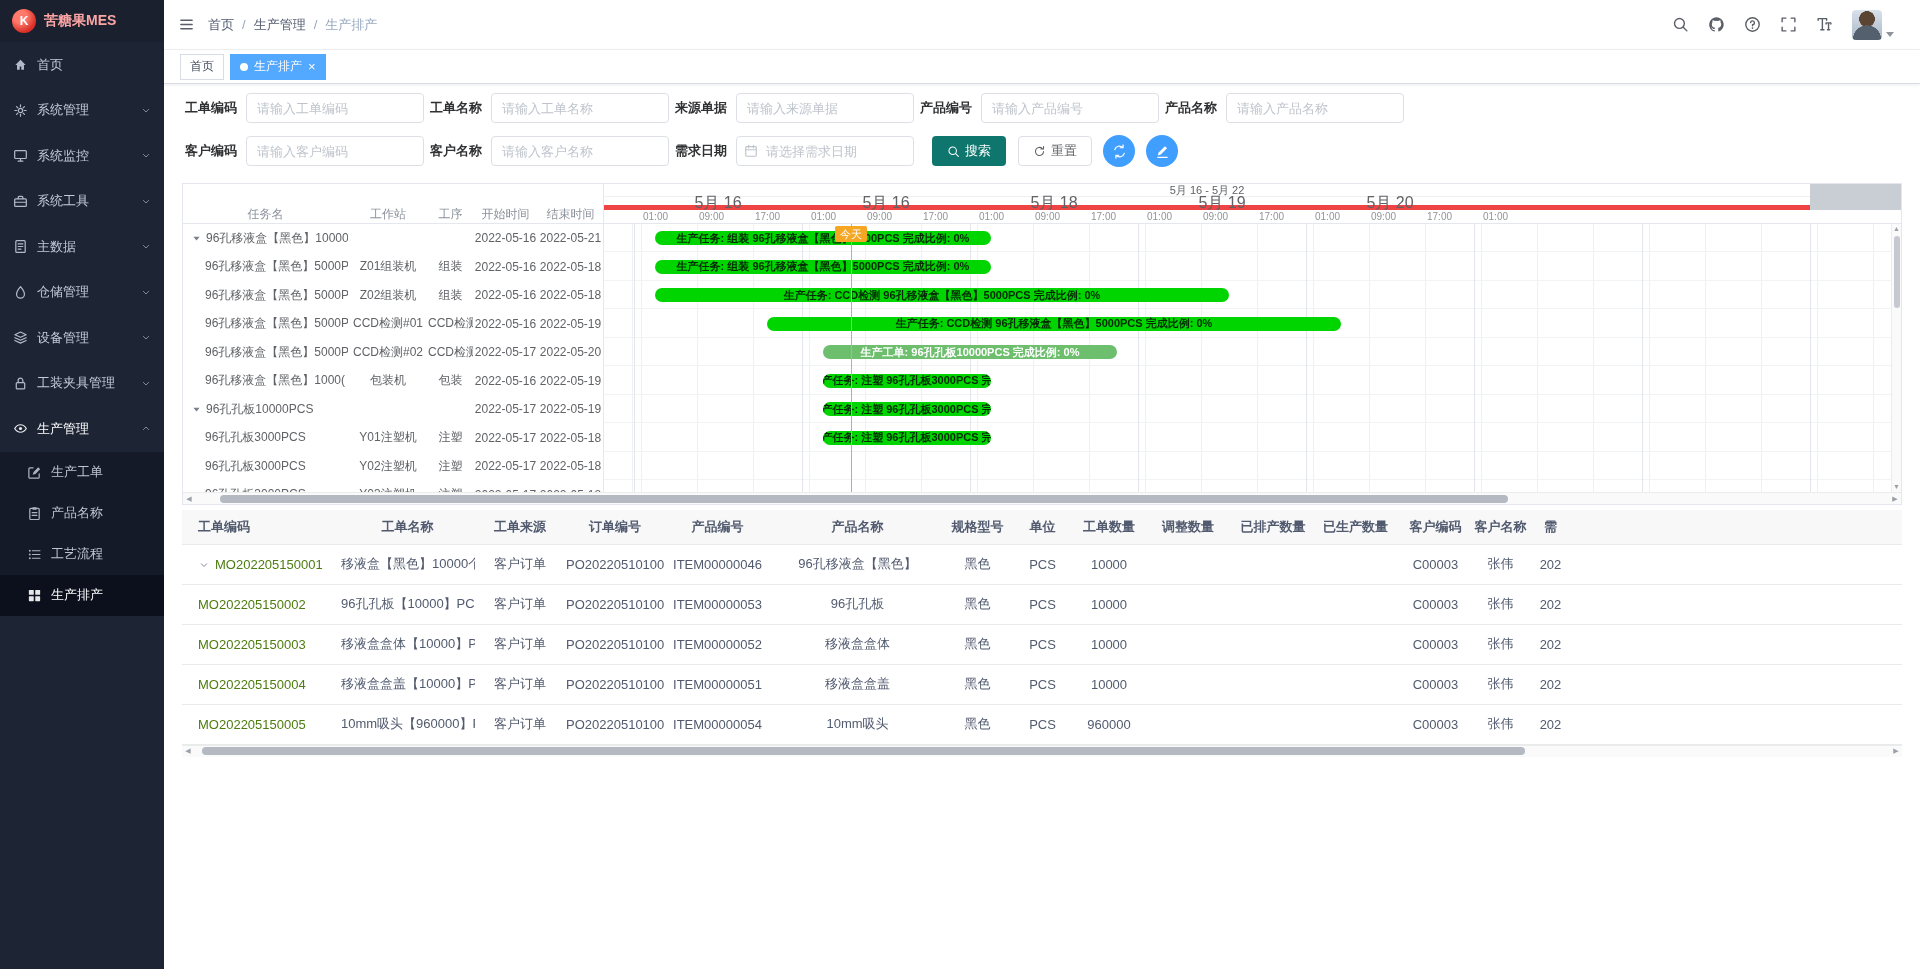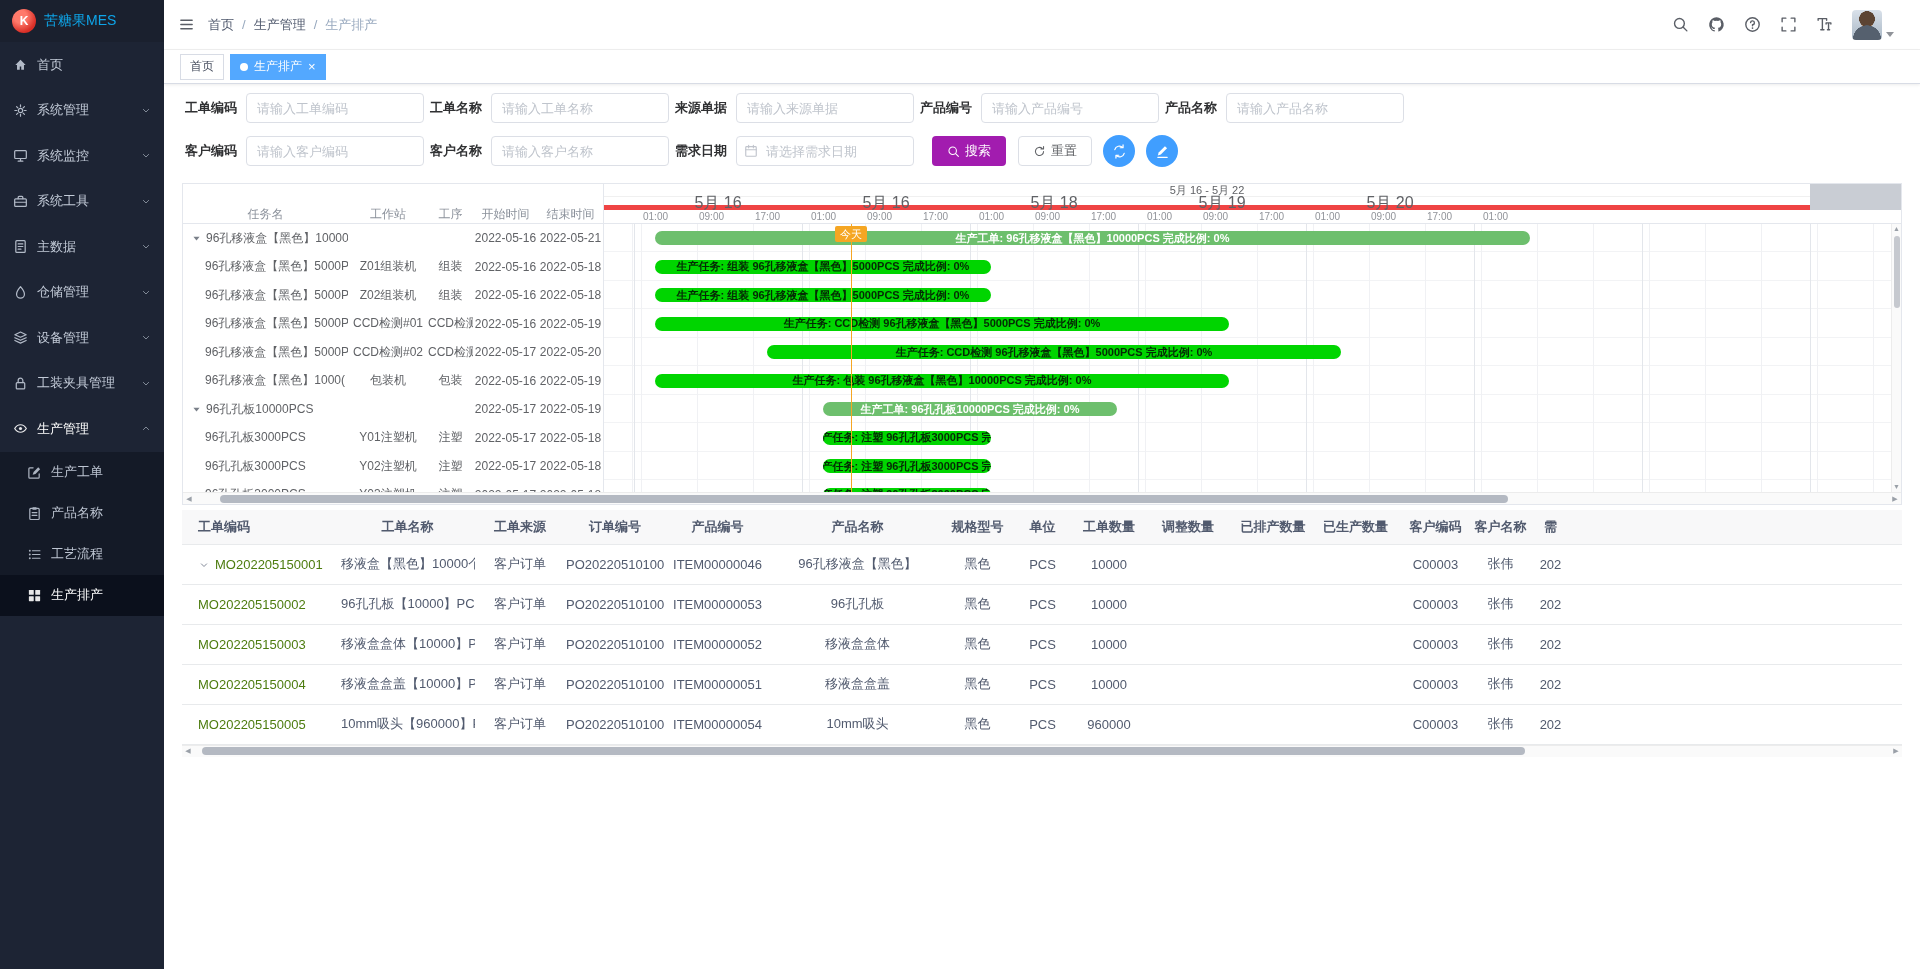--- a/index.html
+++ b/index.html
@@ -9,21 +9,21 @@
     font-family:"Liberation Sans","DejaVu Sans",sans-serif; font-size:13px; color:#515a6e;
   }
   .app { display:flex; height:100%; }
 
   
   .sidebar { width:164px; flex-shrink:0; background:#1d2434; display:flex; flex-direction:column; overflow:hidden; }
   .logo { height:42px; display:flex; align-items:center; gap:8px; padding-left:12px; background:#1a202e; }
   .logo-mark { width:24px; height:24px; border-radius:50%; flex-shrink:0;
     background:radial-gradient(circle at 35% 32%, #ff7a6b 0 28%, #d92f27 70%);
     color:#fff; font-size:12px; font-weight:bold; display:flex; align-items:center; justify-content:center; }
-  .logo-text { color:#0ea5e9; font-size:14px; font-weight:normal; white-space:nowrap; }
+  .logo-text { color:#fca5a5; font-size:14px; font-weight:bold; white-space:nowrap; }
   .menu { flex:1; overflow:hidden; }
   .m-item { height:45.5px; display:flex; align-items:center; padding:0 12px; color:#c3cbd8; font-size:13px; cursor:pointer; }
   .m-item .ic { width:16px; height:16px; margin-right:9px; display:flex; align-items:center; justify-content:center; opacity:.9; }
   .m-item .lbl { flex:1; white-space:nowrap; overflow:hidden; }
   .m-item .chev { width:12px; height:12px; margin-right:0; color:#8f98a6; }
   .m-item.expanded { color:#fff; }
   .submenu { background:#141a27; }
   .s-item { height:41px; display:flex; align-items:center; padding:0 12px 0 27px; color:#bdc5d2; font-size:13px; cursor:pointer; }
   .s-item .ic { width:15px; height:15px; margin-right:9px; display:flex; align-items:center; justify-content:center; opacity:.9; }
   .s-item.active { background:#0b101c; color:#ffffff; }
@@ -62,21 +62,21 @@
   .f-field { display:flex; align-items:center; margin-right:6px; }
   .f-label { font-size:13px; font-weight:bold; color:#303133; margin-right:9px; white-space:nowrap; }
   .f-wrap { position:relative; display:inline-flex; }
   .f-input { width:178px; height:30px; border:1px solid #dcdfe6; border-radius:4px; padding:0 10px; font-size:13px; color:#606266; outline:none; font-family:inherit; }
   .f-input::placeholder { color:#bfc4cc; }
   .f-date .f-input { padding-left:29px; }
   .cal { position:absolute; left:8px; top:50%; transform:translateY(-50%); color:#c0c4cc; display:flex; }
   .cal svg { width:14px; height:14px; }
   .btn { height:30px; border-radius:4px; font-size:13px; display:inline-flex; align-items:center; gap:5px; padding:0 14px; border:1px solid transparent; cursor:pointer; font-family:inherit; margin-left:12px; }
   .btn svg { width:13px; height:13px; }
-  .btn-primary { background:#a21caf; color:#fff; }
+  .btn-primary { background:#0f766e; color:#fff; }
   .btn-plain { background:#fff; border-color:#dcdfe6; color:#606266; }
   .btn-circle { width:32px; height:32px; border-radius:50%; background:#409eff; color:#fff; display:inline-flex; align-items:center; justify-content:center; margin-left:11px; cursor:pointer; }
   .btn-circle svg { width:15px; height:15px; }
 
   
   .gantt { margin:4px 18px 0; border:1px solid #e4e7ed; position:relative; flex-shrink:0; }
   .g-head { display:flex; height:40px; border-bottom:1px solid #e4e7ed; }
   .g-cols { width:420px; flex-shrink:0; display:flex; align-items:flex-end; }
   .g-col { font-size:12px; color:#8b919b; text-align:center; flex-shrink:0; }
   .tl-head { flex:1; position:relative; border-left:1px solid #e4e7ed; overflow:hidden; }
@@ -593,47 +593,37 @@
                 <span>96孔孔板3000PCS</span>
               </div>
               <div class="c" style="width:80px">Y03注塑机</div>
               <div class="c" style="width:45px">注塑</div>
               <div class="c" style="width:65px">2022-05-17</div>
               <div class="c" style="width:65px">2022-05-18</div>
             </div>
           </div>
         <div class="g-tl" id="gtl">
             <div class="t-row">
-              <div class="bar order" style="left:51px;width:875px">
-                <span>生产工单: 96孔移液盒【黑色】10000PCS 完成比例: 0%</span>
+              <div class="bar task" style="left:51px;width:336px">
+                <span>生产任务: 组装 96孔移液盒【黑色】5000PCS 完成比例: 0%</span>
               </div>
             </div>
             <div class="t-row">
               <div class="bar task" style="left:51px;width:336px">
                 <span>生产任务: 组装 96孔移液盒【黑色】5000PCS 完成比例: 0%</span>
               </div>
             </div>
             <div class="t-row">
-              <div class="bar task" style="left:51px;width:336px">
-                <span>生产任务: 组装 96孔移液盒【黑色】5000PCS 完成比例: 0%</span>
-              </div>
-            </div>
-            <div class="t-row">
               <div class="bar task" style="left:51px;width:574px">
                 <span>生产任务: CCD检测 96孔移液盒【黑色】5000PCS 完成比例: 0%</span>
               </div>
             </div>
             <div class="t-row">
               <div class="bar task" style="left:163px;width:574px">
                 <span>生产任务: CCD检测 96孔移液盒【黑色】5000PCS 完成比例: 0%</span>
-              </div>
-            </div>
-            <div class="t-row">
-              <div class="bar task" style="left:51px;width:574px">
-                <span>生产任务: 包装 96孔移液盒【黑色】10000PCS 完成比例: 0%</span>
               </div>
             </div>
             <div class="t-row">
               <div class="bar order" style="left:219px;width:294px">
                 <span>生产工单: 96孔孔板10000PCS 完成比例: 0%</span>
               </div>
             </div>
             <div class="t-row">
               <div class="bar task" style="left:219px;width:168px">
                 <span>生产任务: 注塑 96孔孔板3000PCS 完成</span>

